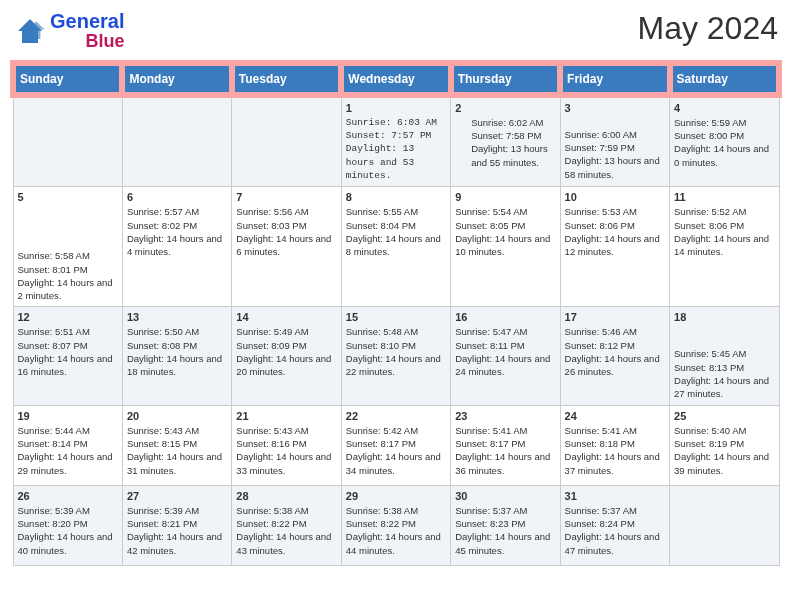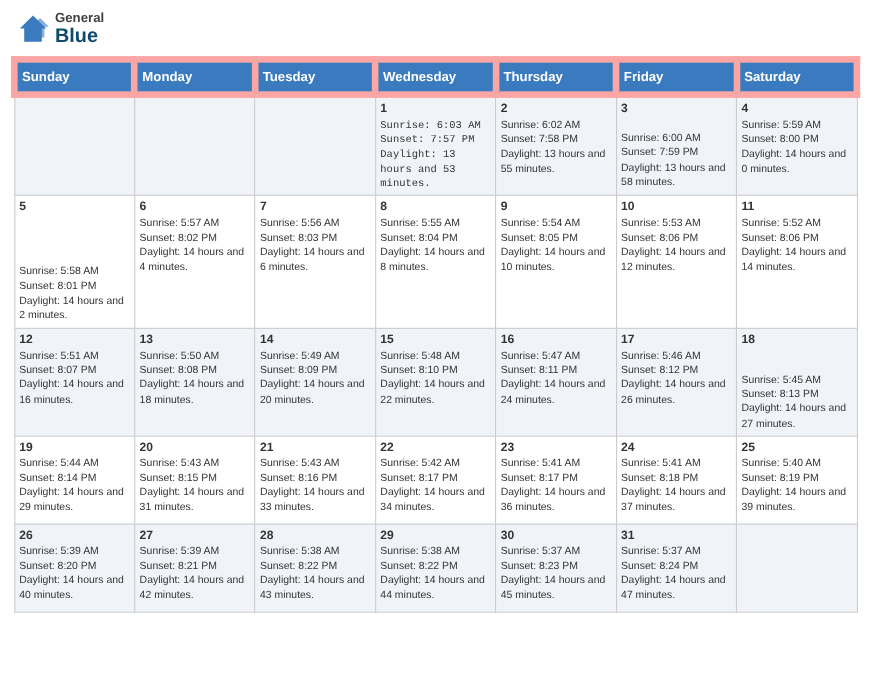--- a/index.html
+++ b/index.html
@@ -21,28 +21,29 @@
       display: flex;
       align-items: center;
       gap: 4px;
     }
     .logo-text {
       display: flex;
       flex-direction: column;
       line-height: 1.1;
     }
     .logo-general {
-      font-size: 12px;
+      font-size: 20px;
       font-weight: bold;
-      color: #404040;
+      color: #1d4ed8;
     }
     .logo-blue {
       font-size: 18px;
       font-weight: bold;
-      color: #0c4a6e;
+      color: #be185d;
+      text-align: right;
     }
     .logo-icon {
       width: 32px;
       height: 32px;
     }
     .title-block {
       text-align: right;
     }
     .month-title {
       font-size: 32px;
@@ -104,20 +105,21 @@
     <svg class="logo-icon" viewBox="0 0 40 40">
       <polygon points="20,5 35,20 30,20 30,35 10,35 10,20 5,20" fill="#3a7abf"></polygon>
       <polygon points="28,8 38,18 33,18 33,30 23,30 23,18 18,18" fill="#3a7abf" opacity="0.6"></polygon>
     </svg>
     <div class="logo-text">
       <span class="logo-general">General</span>
       <span class="logo-blue">Blue</span>
     </div>
   </div>
   <div class="title-block">
+    <div class="month-title">May 2024</div>
   </div>
 </div>
 
 <table>
   <thead>
     <tr>
     <th>Sunday</th>
         <th>Monday</th>
         <th>Tuesday</th>
         <th>Wednesday</th>
@@ -132,21 +134,21 @@
         <td class="empty-cell"></td>
         <td class="empty-cell"></td>
         <td>
           <span class="day-number">1</span>
           <div class="day-info" style="white-space: pre-line; font-family: Liberation Mono, monospace;">Sunrise: 6:03 AM
 Sunset: 7:57 PM
 Daylight: 13 hours and 53 minutes.</div>
         </td>
         <td>
           <span class="day-number">2</span>
-          <div class="day-info" style="white-space: pre-line;">Sunrise: 6:02 AM
+          <div class="day-info" style="white-space: pre-line; margin-left: 16px;">Sunrise: 6:02 AM
 Sunset: 7:58 PM
 Daylight: 13 hours and 55 minutes.</div>
         </td>
         <td>
           <span class="day-number">3</span>
           <div class="day-info" style="white-space: pre-line; margin-top: 14px;">Sunrise: 6:00 AM
 Sunset: 7:59 PM
 Daylight: 13 hours and 58 minutes.</div>
         </td>
         <td>

